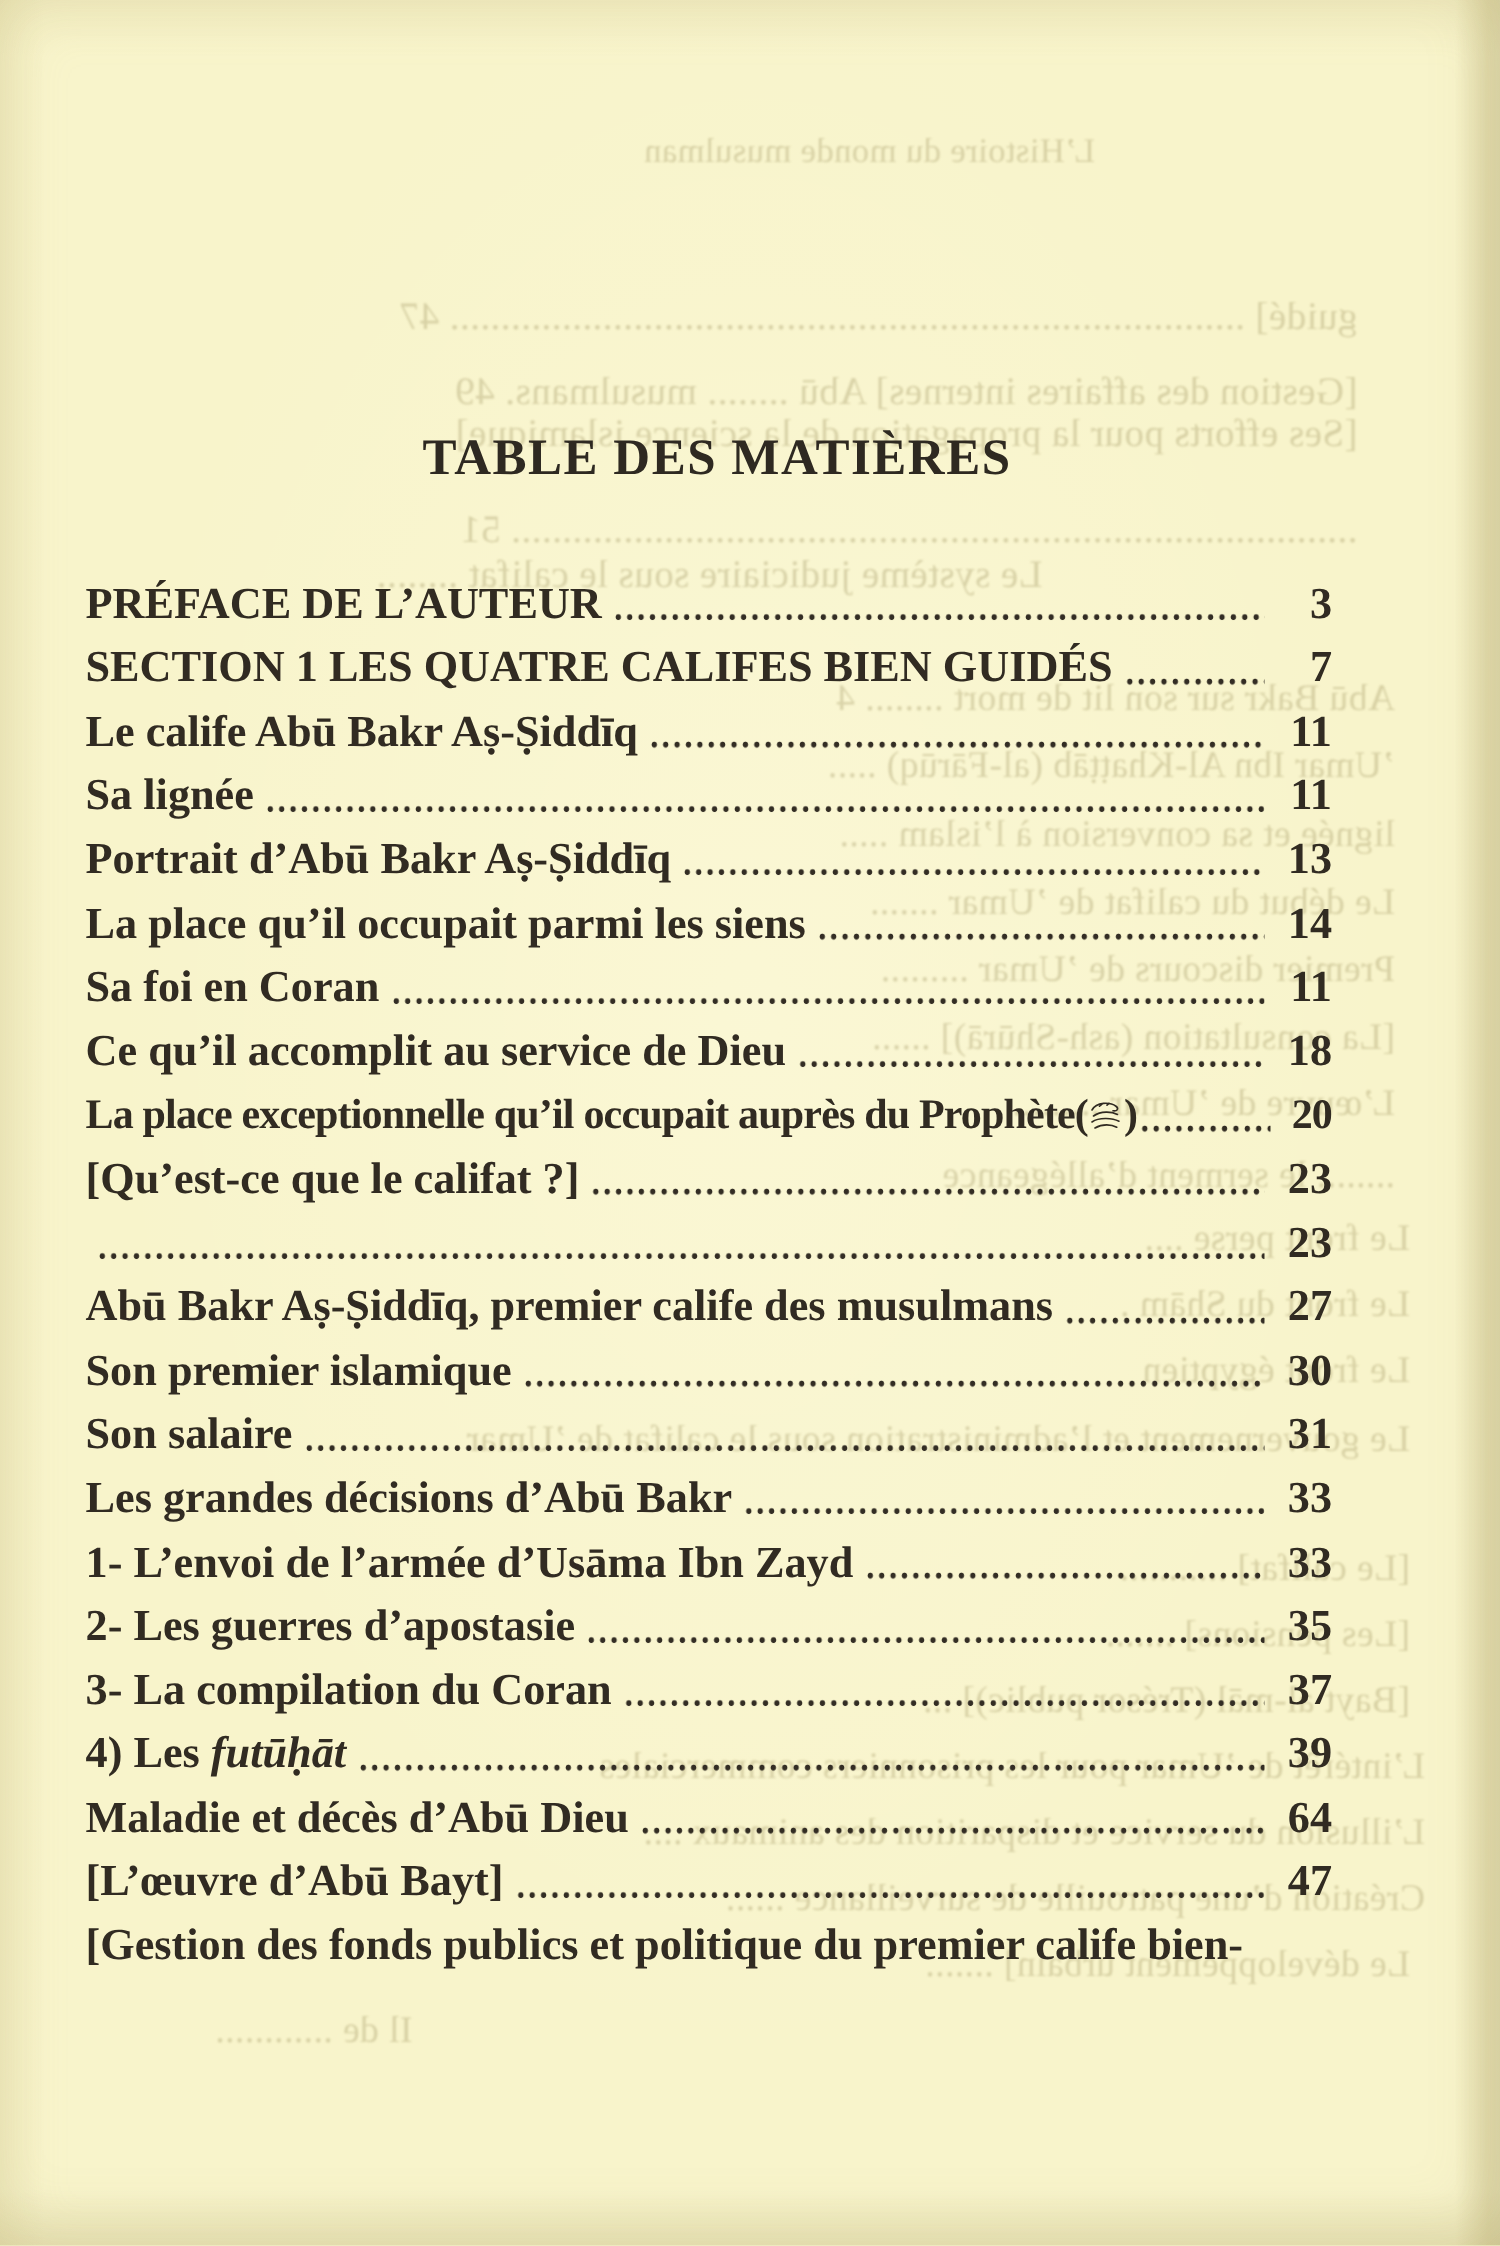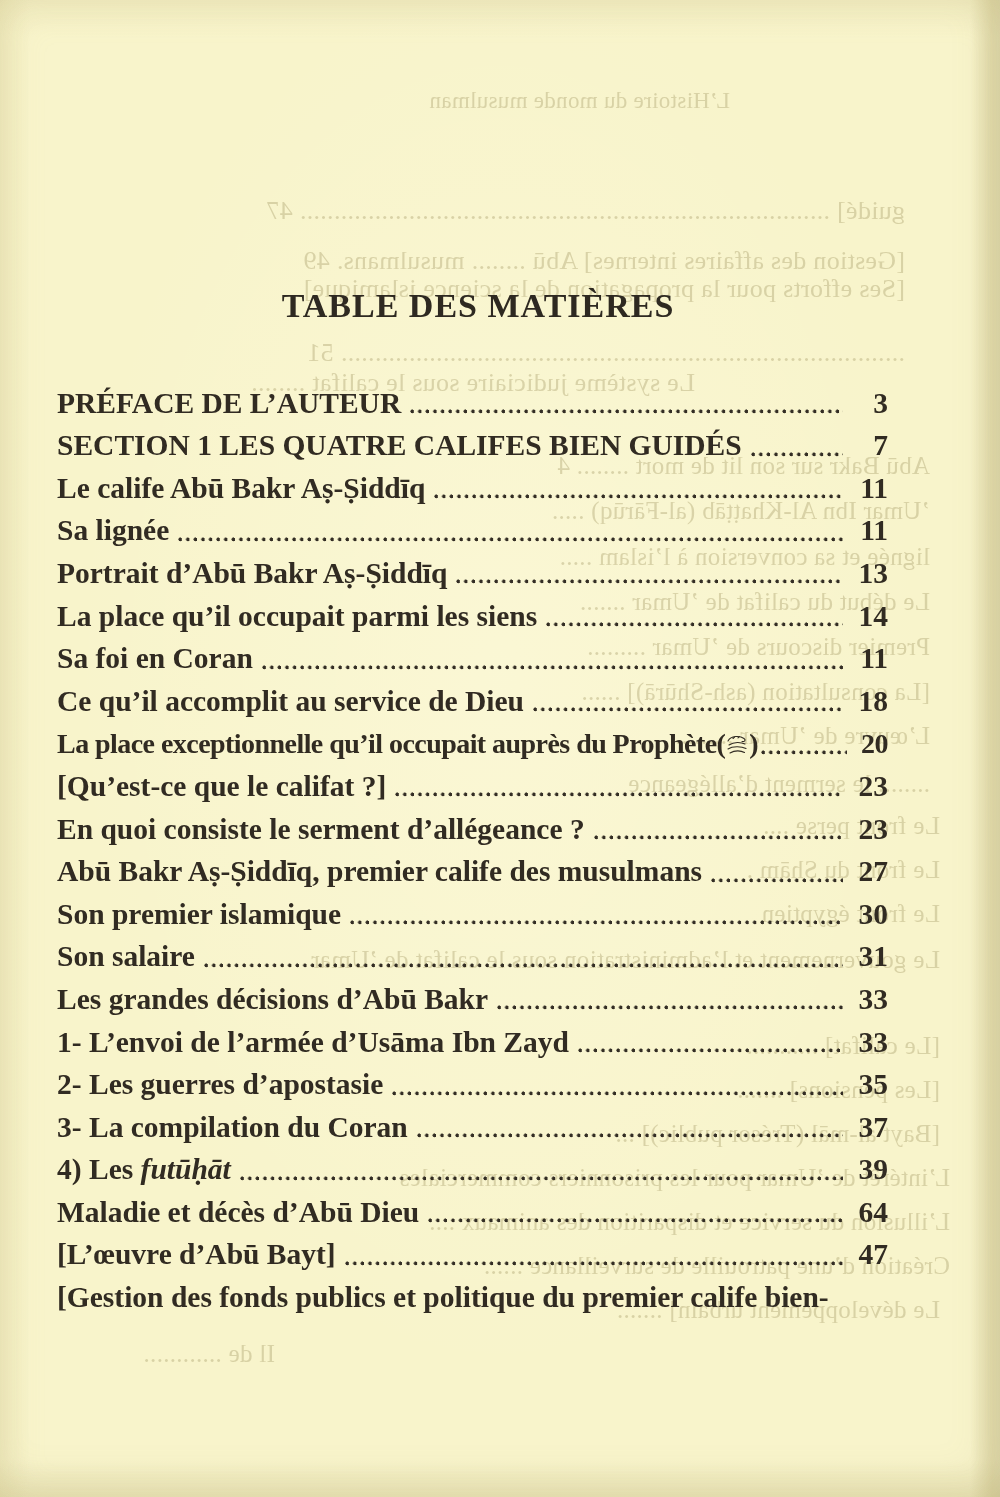--- a/index.html
+++ b/index.html
@@ -148,21 +148,20 @@
             </svg>)</span></span>
         <span class="leader"></span>
         <span class="pnum">20</span>
       </div>
       <div class="toc-row">
         <span class="toc-label"><span>[Qu’est-ce que le califat ?]</span></span>
         <span class="leader"></span>
         <span class="pnum">23</span>
       </div>
       <div class="toc-row">
-        <span class="toc-label"><span>En quoi consiste le serment d’allégeance ?</span></span>
         <span class="leader"></span>
         <span class="pnum">23</span>
       </div>
       <div class="toc-row">
         <span class="toc-label"><span>Abū Bakr Aṣ-Ṣiddīq, premier calife des musulmans</span></span>
         <span class="leader"></span>
         <span class="pnum">27</span>
       </div>
       <div class="toc-row">
         <span class="toc-label"><span>Son premier islamique</span></span>

